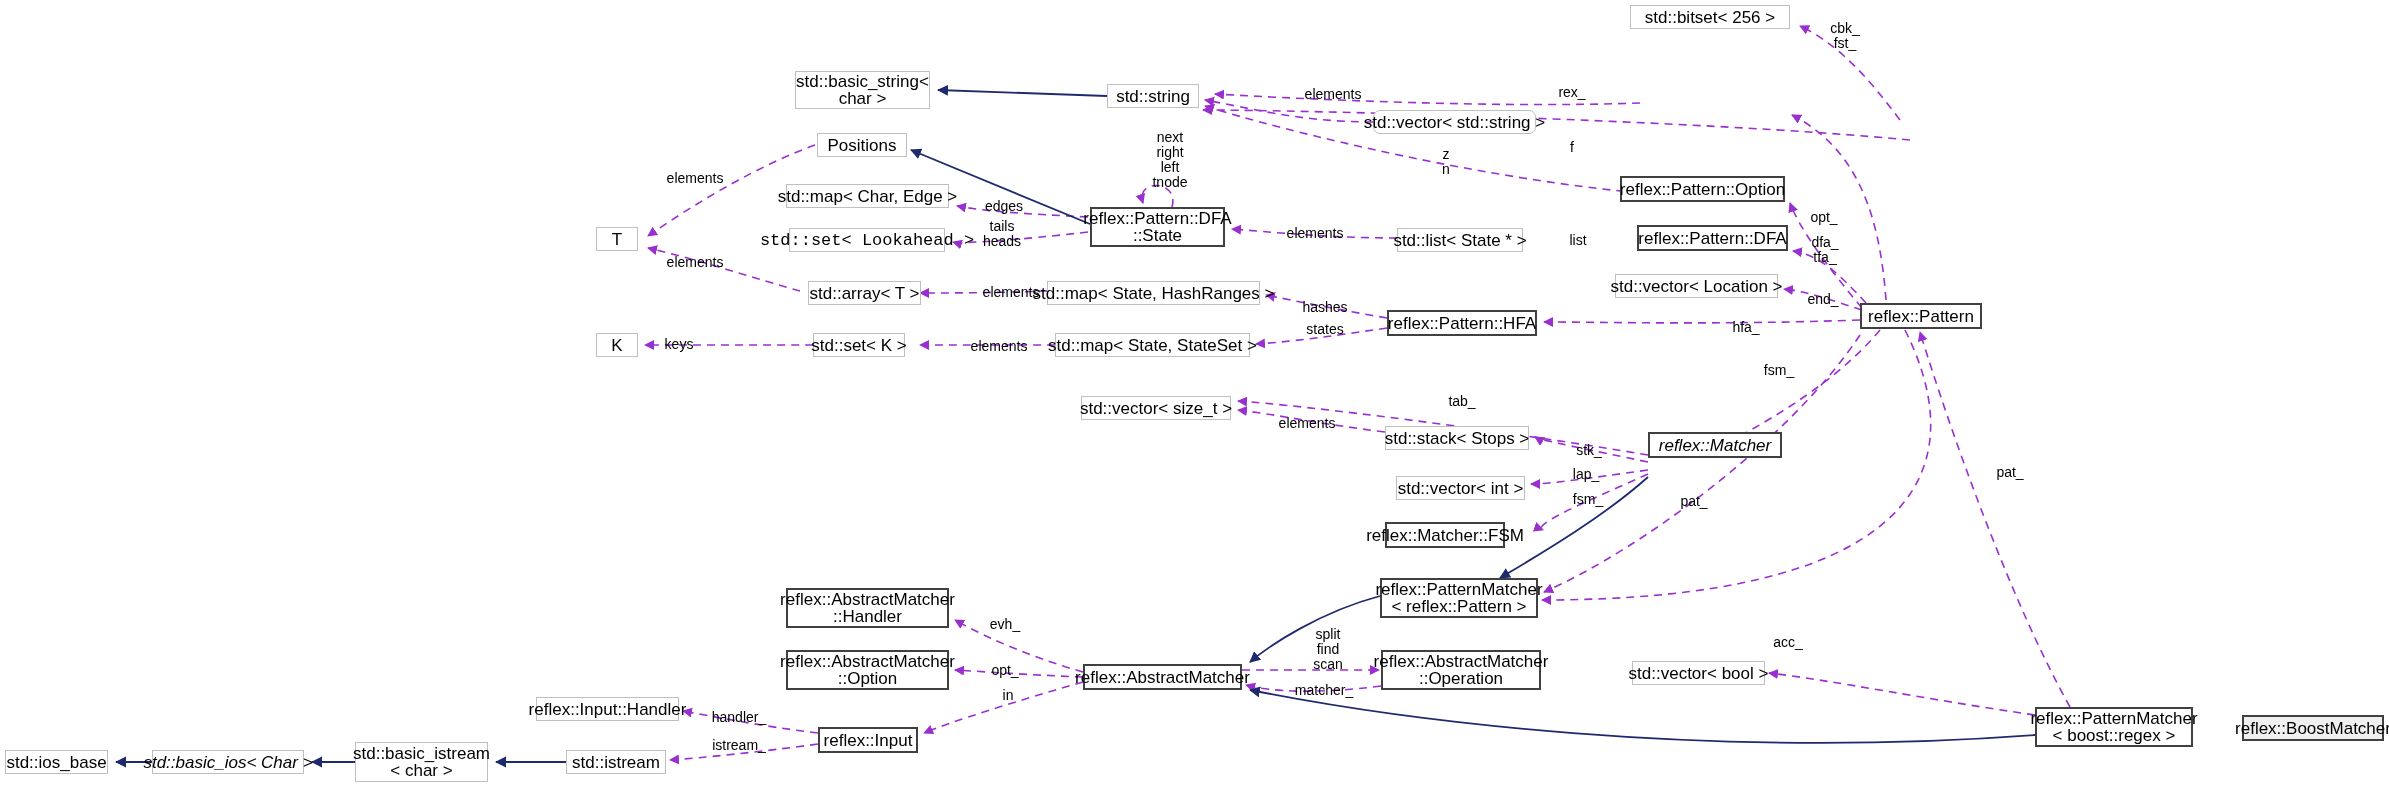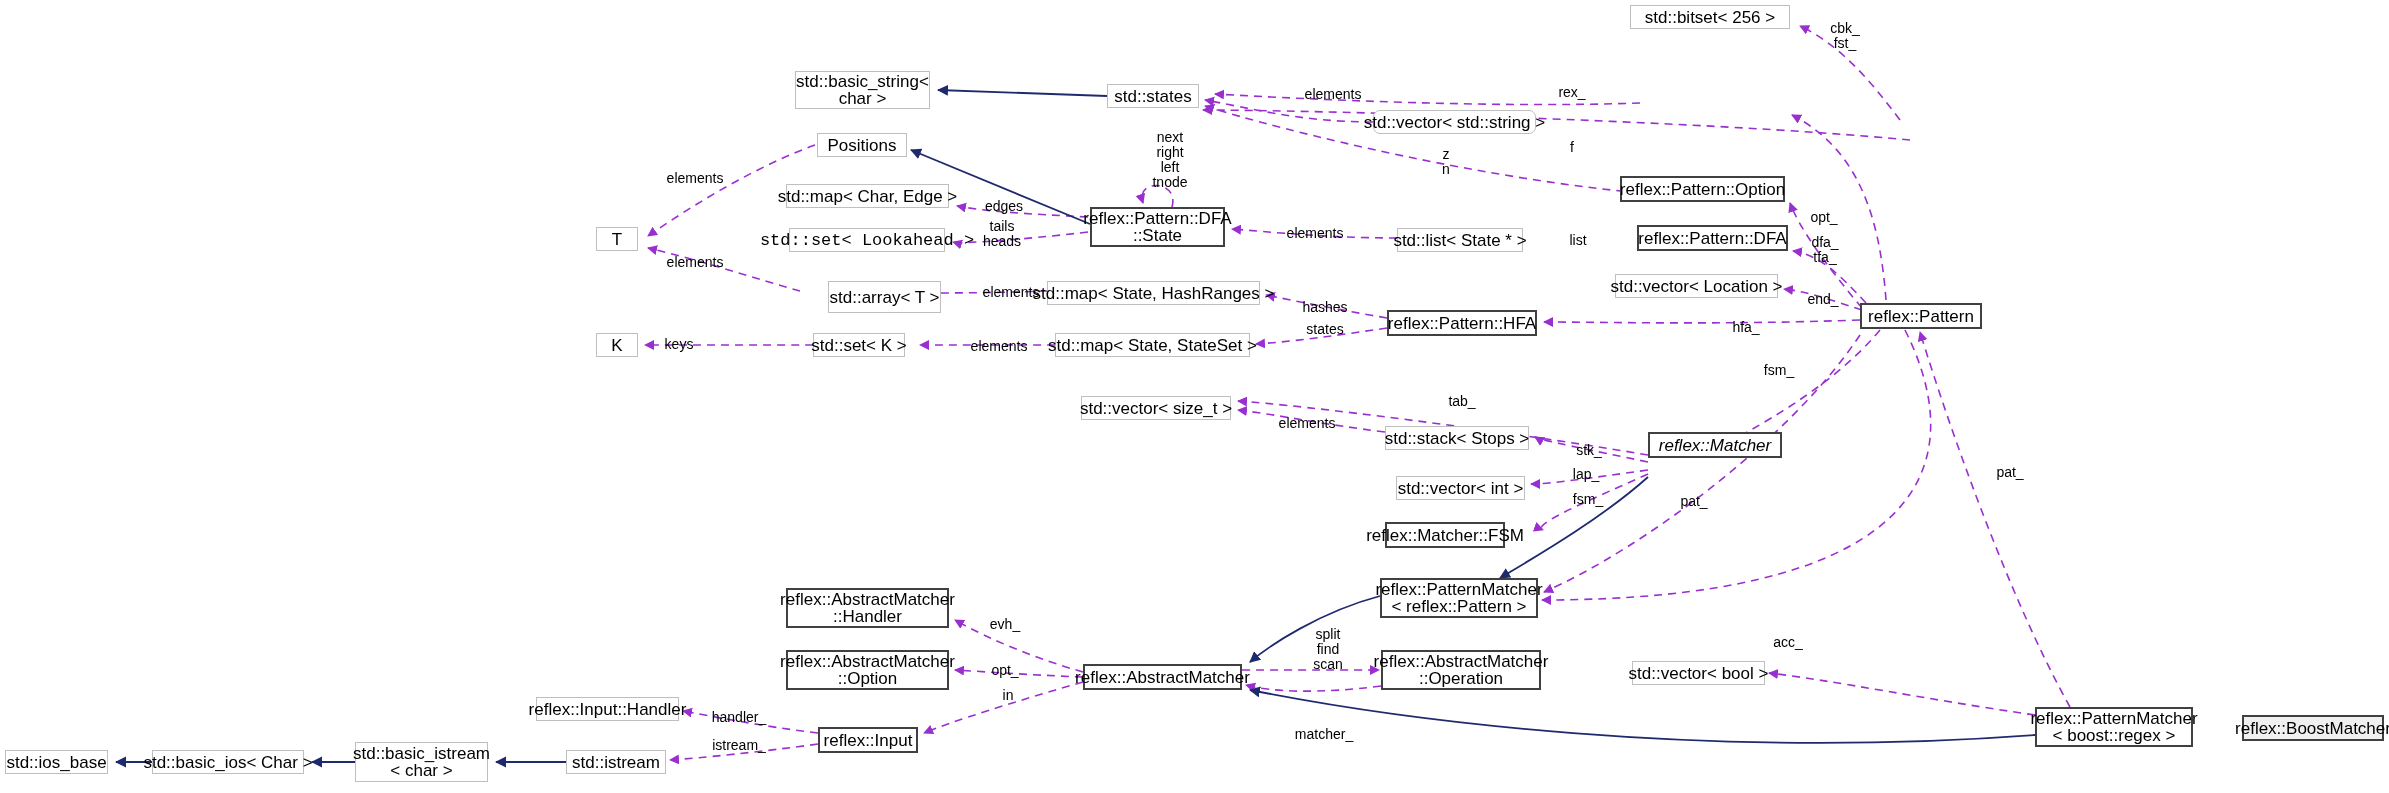--- a/index.html
+++ b/index.html
@@ -156,33 +156,33 @@
       <path d="M566,762 L496,762"></path>
       <path d="M355,762 L312,762"></path>
       <path d="M152,762 L116,762"></path>
     </g>
   </svg>
 
   <div id="nodes">
       <div class="node" style="left: 1630px; top: 5px; width: 160px; height: 24px;">std::bitset&lt; 256 &gt;</div>
       <div class="node" style="left: 795px; top: 71px; width: 135px; height: 38px;">std::basic_string&lt;
 char &gt;</div>
-      <div class="node" style="left: 1107px; top: 84px; width: 92px; height: 24px;">std::states</div>
+      <div class="node" style="left: 1107px; top: 84px; width: 92px; height: 24px;">std::string</div>
       <div class="node" style="left: 1373px; top: 110px; width: 163px; height: 24px; border-radius: 7px;">std::vector&lt; std::string &gt;</div>
       <div class="node" style="left: 817px; top: 133px; width: 90px; height: 24px;">Positions</div>
       <div class="node strong" style="left: 1620px; top: 176px; width: 165px; height: 26px;">reflex::Pattern::Option</div>
       <div class="node" style="left: 786px; top: 184px; width: 163px; height: 24px;">std::map&lt; Char, Edge &gt;</div>
       <div class="node strong" style="left: 1090px; top: 207px; width: 135px; height: 40px;">reflex::Pattern::DFA
 ::State</div>
       <div class="node" style="left: 596px; top: 227px; width: 42px; height: 24px;">T</div>
       <div class="node" style="left: 789px; top: 228px; width: 156px; height: 24px; font-family: Liberation Mono, monospace;">std::set&lt; Lookahead &gt;</div>
       <div class="node" style="left: 1397px; top: 228px; width: 126px; height: 24px;">std::list&lt; State * &gt;</div>
       <div class="node strong" style="left: 1637px; top: 225px; width: 151px; height: 26px;">reflex::Pattern::DFA</div>
       <div class="node" style="left: 1615px; top: 274px; width: 163px; height: 24px;">std::vector&lt; Location &gt;</div>
-      <div class="node" style="left: 828px; top: 281px; width: 113px; height: 32px;">std::array&lt; T &gt;</div>
+      <div class="node" style="left: 808px; top: 281px; width: 113px; height: 24px;">std::array&lt; T &gt;</div>
       <div class="node" style="left: 1047px; top: 281px; width: 213px; height: 24px;">std::map&lt; State, HashRanges &gt;</div>
       <div class="node strong" style="left: 1860px; top: 303px; width: 122px; height: 26px;">reflex::Pattern</div>
       <div class="node" style="left: 596px; top: 333px; width: 42px; height: 24px;">K</div>
       <div class="node" style="left: 813px; top: 333px; width: 92px; height: 24px;">std::set&lt; K &gt;</div>
       <div class="node" style="left: 1055px; top: 333px; width: 195px; height: 24px;">std::map&lt; State, StateSet &gt;</div>
       <div class="node strong" style="left: 1387px; top: 310px; width: 150px; height: 26px;">reflex::Pattern::HFA</div>
       <div class="node" style="left: 1081px; top: 396px; width: 150px; height: 24px;">std::vector&lt; size_t &gt;</div>
       <div class="node" style="left: 1385px; top: 426px; width: 144px; height: 24px;">std::stack&lt; Stops &gt;</div>
       <div class="node strong" style="left: 1648px; top: 432px; width: 134px; height: 26px; font-style: italic;">reflex::Matcher</div>
       <div class="node" style="left: 1396px; top: 476px; width: 129px; height: 24px;">std::vector&lt; int &gt;</div>
@@ -196,21 +196,21 @@
       <div class="node strong" style="left: 1083px; top: 664px; width: 159px; height: 26px;">reflex::AbstractMatcher</div>
       <div class="node strong" style="left: 1381px; top: 650px; width: 160px; height: 40px;">reflex::AbstractMatcher
 ::Operation</div>
       <div class="node" style="left: 536px; top: 697px; width: 143px; height: 24px;">reflex::Input::Handler</div>
       <div class="node strong" style="left: 818px; top: 727px; width: 100px; height: 26px;">reflex::Input</div>
       <div class="node" style="left: 1632px; top: 661px; width: 133px; height: 24px;">std::vector&lt; bool &gt;</div>
       <div class="node strong" style="left: 2035px; top: 707px; width: 158px; height: 40px;">reflex::PatternMatcher
 &lt; boost::regex &gt;</div>
       <div class="node current" style="left: 2242px; top: 715px; width: 142px; height: 26px;">reflex::BoostMatcher</div>
       <div class="node" style="left: 5px; top: 750px; width: 103px; height: 24px;">std::ios_base</div>
-      <div class="node" style="left: 152px; top: 750px; width: 152px; height: 24px;">std::basic_ios&lt; Char &gt;</div>
+      <div class="node" style="left: 152px; top: 750px; width: 152px; height: 24px; font-style: italic;">std::basic_ios&lt; Char &gt;</div>
       <div class="node" style="left: 355px; top: 742px; width: 133px; height: 40px;">std::basic_istream
 &lt; char &gt;</div>
       <div class="node" style="left: 566px; top: 750px; width: 100px; height: 24px;">std::istream</div>
     </div>
   <div id="labels">
       <div class="edge-label" style="left: 1821px; top: 2px; width: 48px; margin-top: 19px;">cbk_
 fst_</div>
       <div class="edge-label" style="left: 1298px; top: 87px; width: 70px;">elements</div>
       <div class="edge-label" style="left: 1551px; top: 85px; width: 42px;">rex_</div>
       <div class="edge-label" style="left: 1565px; top: 140px; width: 14px;">f</div>
@@ -244,19 +244,19 @@
       <div class="edge-label" style="left: 1993px; top: 465px; width: 34px;">pat_</div>
       <div class="edge-label" style="left: 1570px; top: 467px; width: 32px;">lap_</div>
       <div class="edge-label" style="left: 1570px; top: 492px; width: 36px;">fsm_</div>
       <div class="edge-label" style="left: 1677px; top: 494px; width: 34px;">pat_</div>
       <div class="edge-label" style="left: 987px; top: 617px; width: 36px;">evh_</div>
       <div class="edge-label" style="left: 1770px; top: 635px; width: 36px;">acc_</div>
       <div class="edge-label" style="left: 1309px; top: 627px; width: 38px;">split
 find
 scan</div>
       <div class="edge-label" style="left: 988px; top: 663px; width: 34px;">opt_</div>
-      <div class="edge-label" style="left: 1290px; top: 683px; width: 68px; margin-top: 44px;">matcher_</div>
+      <div class="edge-label" style="left: 1290px; top: 683px; width: 68px;">matcher_</div>
       <div class="edge-label" style="left: 1000px; top: 688px; width: 16px;">in</div>
       <div class="edge-label" style="left: 708px; top: 710px; width: 62px;">handler_</div>
       <div class="edge-label" style="left: 708px; top: 738px; width: 62px;">istream_</div>
     </div>
 
 </div>
 
 </body></html>

